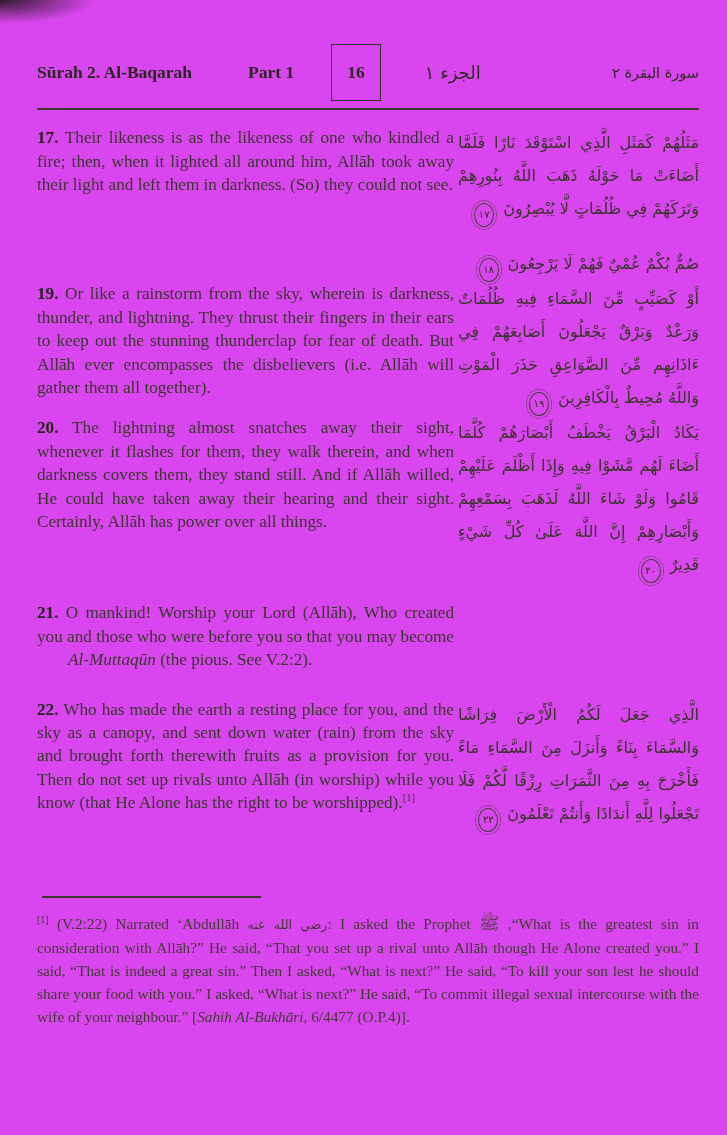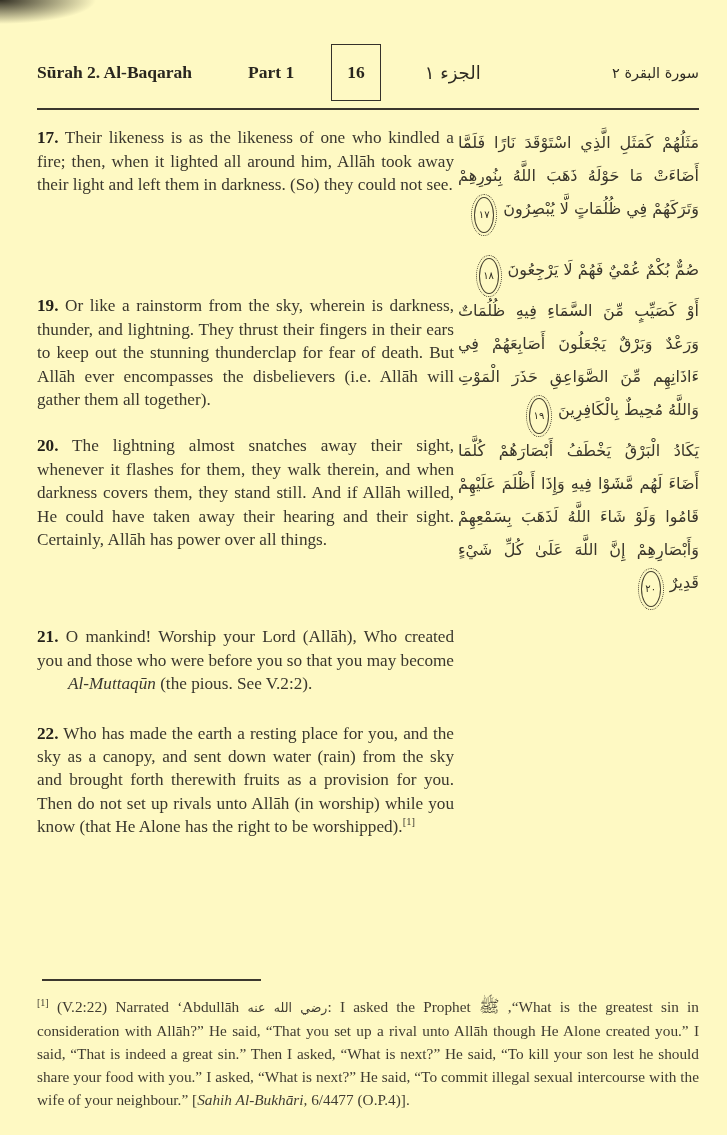--- a/index.html
+++ b/index.html
@@ -1,19 +1,19 @@
 <!DOCTYPE html>
 <html><head>
 <meta charset="utf-8">
 <style>
   * { margin:0; padding:0; box-sizing:border-box; }
   html,body { background:#f5f3ed; }
   .page {
     position:relative; width:727px; height:1135px; margin:0 auto;
-    background:#fef9c3; overflow:hidden;
+    background:#d946ef; overflow:hidden;
     font-family:"Liberation Serif", serif; color:#38352c;
   }
   .scan-corner {
     position:absolute; top:0; left:0; width:96px; height:24px;
     background:radial-gradient(ellipse 96px 24px at 0 0, rgba(24,21,15,0.88), rgba(24,21,15,0) 100%);
   }
   .inner { padding:44px 28px 0 37px; }
 
   
   .header { display:flex; align-items:center; font-size:17.5px; font-weight:bold; color:#29261f; }
@@ -37,28 +37,28 @@
   .en i { font-style:italic;margin-left:31px; }
   .en sup { font-size:10.5px; line-height:0; }
   .ar {
     width:241px; margin-left:auto; direction:rtl;
     font-family:"DejaVu Sans", sans-serif;
     font-size:16px; line-height:33px; text-align:justify;
     color:#3a362b;
   }
   .medallion {
     display:inline-flex; align-items:center; justify-content:center;
-    width:20px; height:36px; border:1.3px solid #45402f; border-radius:50%;
+    width:20px; height:24px; border:1.3px solid #45402f; border-radius:50%;
     outline:1.6px dotted #45402f; outline-offset:2px;
     font-size:10px; line-height:1; color:#2f2b20;
     margin:0 9px; vertical-align:-4px;
   }
 
   
-  .footnote { position:absolute; left:37px; right:28px; top:979px; }
+  .footnote { position:absolute; left:37px; right:28px; top:896px; }
   .fn-rule { width:219px; height:2px; background:#3c382e; margin-left:5px; }
   .fn-text { margin-top:10px; font-size:15.3px; line-height:23px; text-align:justify; color:#403c31; }
   .fn-text sup { font-size:10px; }
   .fn-ar { font-family:"DejaVu Sans", sans-serif; font-size:12.5px; unicode-bidi:embed; }
   .prophet-glyph { font-family:"DejaVu Sans", sans-serif; font-size:17px; }
   .fn-text i { font-style:italic; }
 </style>
 </head>
 <body>
 
@@ -126,20 +126,25 @@
           <b>21.</b>
           <span>O mankind! Worship your Lord (Allāh), Who created you and those who were before you so that you may become </span><i>Al-Muttaqūn</i><span> (the pious. See V.2:2).</span>
         </div>
       </div>
 
       <div class="row">
         <div class="en">
           <b>22.</b>
           <span>Who has made the earth a resting place for you, and the sky as a canopy, and sent down water (rain) from the sky and brought forth therewith fruits as a provision for you. Then do not set up rivals unto Allāh (in worship) while you know (that He Alone has the right to be worshipped).</span><sup>[1]</sup>
         </div>
+        <div class="ar">
+          <span>الَّذِي جَعَلَ لَكُمُ الْأَرْضَ فِرَاشًا وَالسَّمَاءَ بِنَاءً وَأَنزَلَ مِنَ السَّمَاءِ مَاءً فَأَخْرَجَ بِهِ مِنَ الثَّمَرَاتِ رِزْقًا لَّكُمْ فَلَا تَجْعَلُوا لِلَّهِ أَندَادًا وَأَنتُمْ تَعْلَمُونَ</span><span class="medallion">
+              <span>٢٢</span>
+            </span>
+        </div>
       </div>
 
     </div>
   </div>
 
   <div class="footnote">
     <div class="fn-rule"></div>
     <p class="fn-text"><sup>[1]</sup><span> (V.2:22) Narrated ‘Abdullāh </span><span class="fn-ar" dir="rtl">رضي الله عنه</span><span>: I asked the Prophet </span><span class="prophet-glyph">ﷺ</span><span> ,“What is the greatest sin in consideration with Allāh?” He said, “That you set up a rival unto Allāh though He Alone created you.” I said, “That is indeed a great sin.” Then I asked, “What is next?” He said, “To kill your son lest he should share your food with you.” I asked, “What is next?” He said, “To commit illegal sexual intercourse with the wife of your neighbour.” [</span><i>Sahih Al-Bukhāri,</i><span> 6/4477 (O.P.4)].</span></p>
   </div>
 </div>

